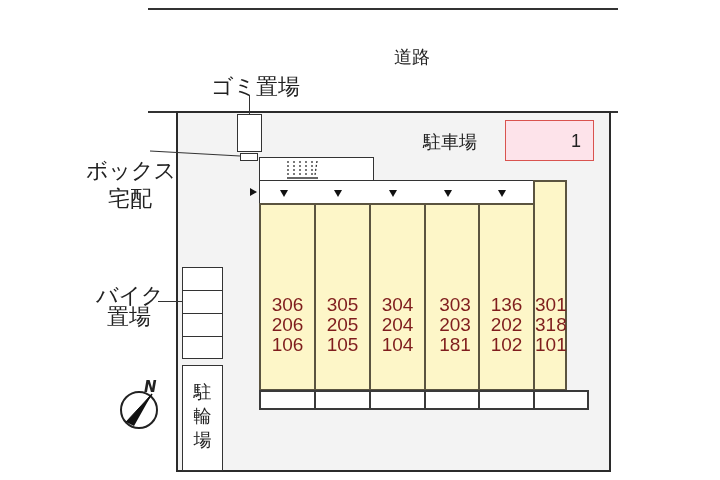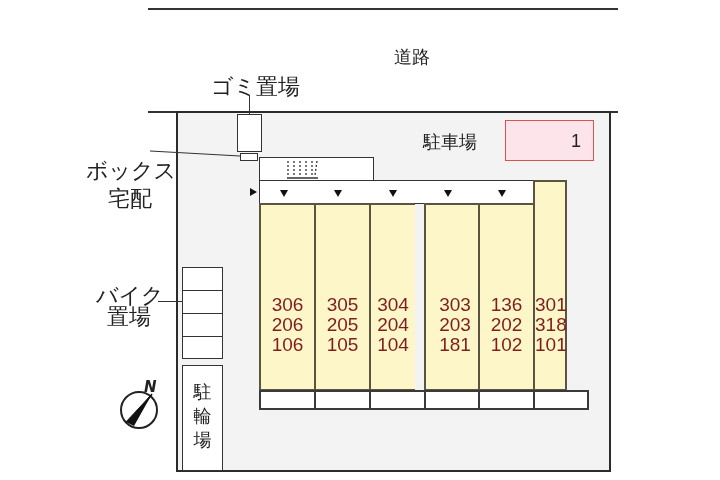--- a/index.html
+++ b/index.html
@@ -79,21 +79,21 @@
       <div>106</div>
   </div>
 </div>
 <div class="unit" style="left:314px; width:55px;">
   <div class="unit-nums">
     <div>305</div>
       <div>205</div>
       <div>105</div>
   </div>
 </div>
-<div class="unit" style="left:369px; width:46px;">
+<div class="unit" style="left:369px; width:55px;">
   <div class="unit-nums">
     <div>304</div>
       <div>204</div>
       <div>104</div>
   </div>
 </div>
 <div class="unit" style="left:424px; width:60px;">
   <div class="unit-nums">
     <div>303</div>
       <div>203</div>

